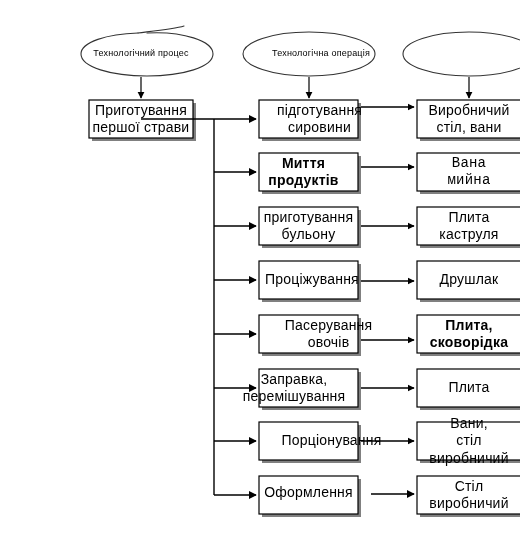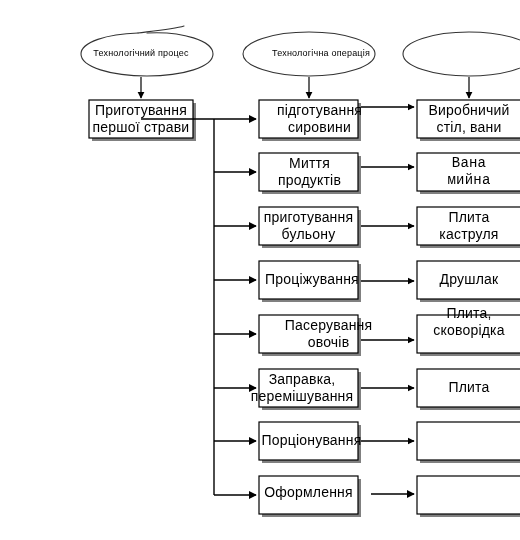--- a/index.html
+++ b/index.html
@@ -163,36 +163,40 @@
   </svg>
 
   <div class="node-label header-label" style="left:47px; top:32px; width:132px; height:44px;">Технологічний процес</div>
   <div class="node-label header-label" style="left:227px; top:32px; width:132px; height:44px;">Технологічна операція</div>
 
   <div class="node-label box-label" style="left:61px; top:100px; width:104px; height:38px;">Приготування
 першої страви</div>
 
   <div class="node-label box-label" style="left:231px; top:100px; width:121px; height:38px;">підготування
 сировини</div>
-  <div class="node-label box-label" style="left:233px; top:153px; width:97px; height:38px;">Миття
+  <div class="node-label box-label" style="left:227px; top:153px; width:97px; height:38px;font-weight:bold;">Миття
 продуктів</div>
   <div class="node-label box-label" style="left:231px; top:207px; width:99px; height:38px;">приготування
 бульону</div>
   <div class="node-label box-label" style="left:231px; top:261px; width:106px; height:38px;">Проціжування</div>
   <div class="node-label box-label" style="left:231px; top:315px; width:99px; height:38px;padding-left:20px;">Пасерування
 овочів</div>
-  <div class="node-label box-label" style="left:230px; top:369px; width:88px; height:38px;">Заправка,
+  <div class="node-label box-label" style="left:222px; top:369px; width:88px; height:38px;">Заправка,
 перемішування</div>
-  <div class="node-label box-label" style="left:223px; top:422px; width:121px; height:38px;">Порціонування</div>
+  <div class="node-label box-label" style="left:243px; top:422px; width:121px; height:38px;">Порціонування</div>
   <div class="node-label box-label" style="left:231px; top:476px; width:99px; height:34px;">Оформлення</div>
 
   <div class="node-label box-label" style="left:389px; top:100px; width:104px; height:38px;">Виробничий
 стіл, вани</div>
   <div class="node-label box-label" style="left:389px; top:153px; width:104px; height:38px;font-family:Liberation Mono, monospace;">Вана
 мийна</div>
   <div class="node-label box-label" style="left:389px; top:207px; width:104px; height:38px;">Плита
 каструля</div>
   <div class="node-label box-label" style="left:389px; top:261px; width:104px; height:38px;border-radius:11px;">Друшлак</div>
-  <div class="node-label box-label" style="left:389px; top:303px; width:104px; height:38px;">Плита,
+  <div class="node-label box-label" style="left:389px; top:315px; width:104px; height:38px;font-weight:bold;">Плита,
 сковорідка</div>
   <div class="node-label box-label" style="left:389px; top:369px; width:104px; height:38px;">Плита</div>
+  <div class="node-label box-label" style="left:389px; top:422px; width:104px; height:38px;">Вани,
+стіл виробничий</div>
+  <div class="node-label box-label" style="left:389px; top:476px; width:104px; height:38px;">Стіл
+виробничий</div>
 
 </div>
 
 </body></html>

